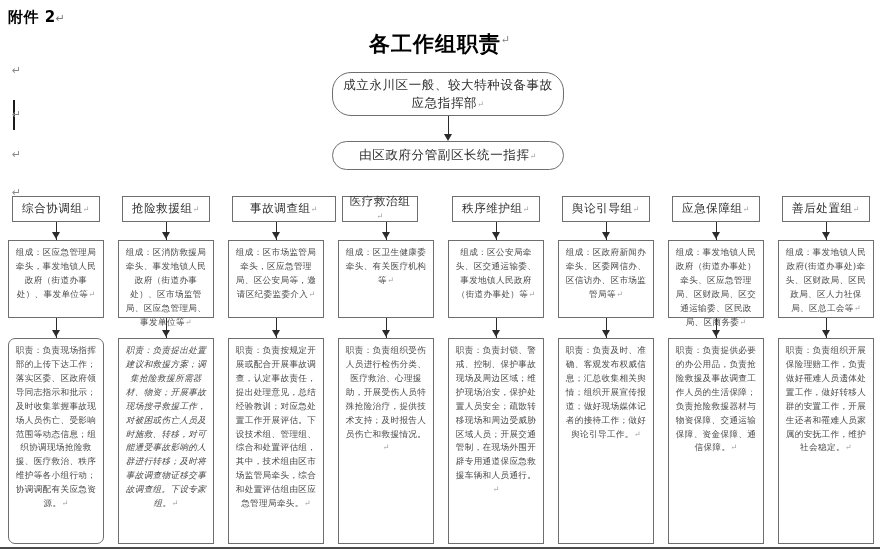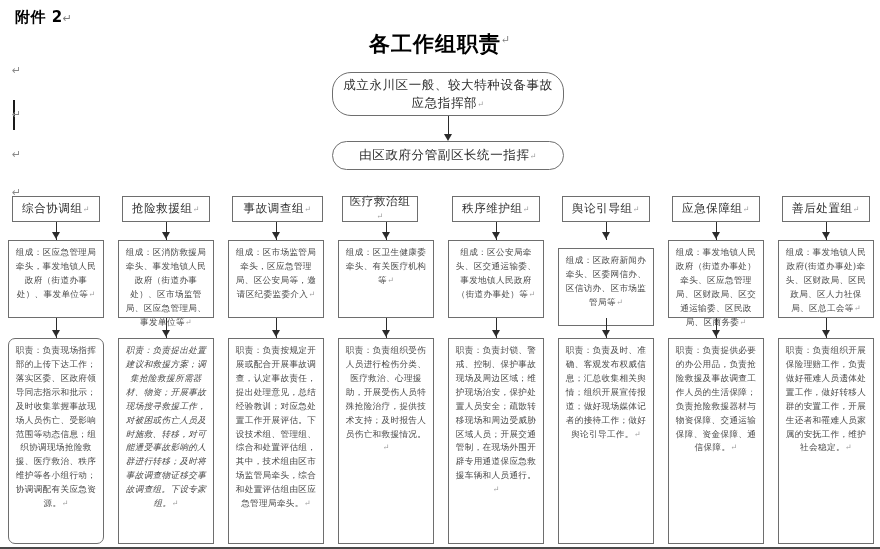--- a/index.html
+++ b/index.html
@@ -12,21 +12,20 @@
     position:relative;
   }
   #page{position:absolute;inset:0;}
 
   
   .attach-label{
     position:absolute;left:8px;top:8px;
     font-family:"DejaVu Sans","Liberation Sans",sans-serif;
     font-weight:bold;font-size:15px;letter-spacing:.5px;
     white-space:nowrap;
-    margin-left:7px;
   }
   .attach-label .pil{font-weight:normal;font-size:11px;color:#7b7b7b;}
 
   .doc-title{
     position:absolute;left:0;right:0;top:30px;
     text-align:center;
     font-family:"DejaVu Serif","Liberation Serif",serif;
     font-weight:bold;font-size:21px;letter-spacing:1px;
   }
   .doc-title .pil{font-weight:normal;font-size:11px;color:#7b7b7b;vertical-align:super;}
@@ -138,21 +137,21 @@
       <div class="conn" style="left: 166px; top: 222px; height: 18px;"></div>
       <div class="arrow-head" style="left: 162px; top: 232px;"></div>
       <div class="fbox cell-box" style="left: 118px; top: 240px; width: 96px; height: 78px;">
         <div class="inner"><span>组成：区消防救援局牵头、事发地镇人民政府（街道办事处）、区市场监管局、区应急管理局、事发单位等</span><span class="pil-s">↵</span></div>
       </div>
       <div class="conn" style="left: 166px; top: 318px; height: 20px;"></div>
       <div class="arrow-head" style="left: 162px; top: 330px;"></div>
       <div class="fbox cell-box" style="left: 118px; top: 338px; width: 96px; height: 206px; font-style: italic;">
         <div class="inner"><span>职责：负责提出处置建议和救援方案；调集抢险救援所需器材、物资；开展事故现场搜寻救援工作，对被困或伤亡人员及时施救、转移，对可能遭受事故影响的人群进行转移；及时将事故调查物证移交事故调查组。下设专家组。</span><span class="pil-s">↵</span></div>
       </div>
-      <div class="fbox grp-head" style="left: 232px; top: 196px; width: 91px; height: 26px;">
+      <div class="fbox grp-head" style="left: 232px; top: 196px; width: 104px; height: 26px;">
         <div class="inner"><span>事故调查组</span><span class="pil-s">↵</span></div>
       </div>
       <div class="conn" style="left: 276px; top: 222px; height: 18px;"></div>
       <div class="arrow-head" style="left: 272px; top: 232px;"></div>
       <div class="fbox cell-box" style="left: 228px; top: 240px; width: 96px; height: 78px;">
         <div class="inner"><span>组成：区市场监管局牵头，区应急管理局、区公安局等，邀请区纪委监委介入</span><span class="pil-s">↵</span></div>
       </div>
       <div class="conn" style="left: 276px; top: 318px; height: 20px;"></div>
       <div class="arrow-head" style="left: 272px; top: 330px;"></div>
       <div class="fbox cell-box" style="left: 228px; top: 338px; width: 96px; height: 206px;">
@@ -182,21 +181,21 @@
       <div class="conn" style="left: 496px; top: 318px; height: 20px;"></div>
       <div class="arrow-head" style="left: 492px; top: 330px;"></div>
       <div class="fbox cell-box" style="left: 448px; top: 338px; width: 96px; height: 206px;">
         <div class="inner"><span>职责：负责封锁、警戒、控制、保护事故现场及周边区域；维护现场治安，保护处置人员安全；疏散转移现场和周边受威胁区域人员；开展交通管制，在现场外围开辟专用通道保应急救援车辆和人员通行。</span><span class="pil-s">↵</span></div>
       </div>
       <div class="fbox grp-head" style="left: 562px; top: 196px; width: 88px; height: 26px;">
         <div class="inner"><span>舆论引导组</span><span class="pil-s">↵</span></div>
       </div>
       <div class="conn" style="left: 606px; top: 222px; height: 18px;"></div>
       <div class="arrow-head" style="left: 602px; top: 232px;"></div>
-      <div class="fbox cell-box" style="left: 558px; top: 240px; width: 96px; height: 78px; margin-top: 8px;">
+      <div class="fbox cell-box" style="left: 558px; top: 240px; width: 96px; height: 78px;">
         <div class="inner"><span>组成：区政府新闻办牵头、区委网信办、区信访办、区市场监管局等</span><span class="pil-s">↵</span></div>
       </div>
       <div class="conn" style="left: 606px; top: 318px; height: 20px;"></div>
       <div class="arrow-head" style="left: 602px; top: 330px;"></div>
       <div class="fbox cell-box" style="left: 558px; top: 338px; width: 96px; height: 206px;">
         <div class="inner"><span>职责：负责及时、准确、客观发布权威信息；汇总收集相关舆情；组织开展宣传报道；做好现场媒体记者的接待工作；做好舆论引导工作。</span><span class="pil-s">↵</span></div>
       </div>
       <div class="fbox grp-head" style="left: 672px; top: 196px; width: 88px; height: 26px;">
         <div class="inner"><span>应急保障组</span><span class="pil-s">↵</span></div>
       </div>

